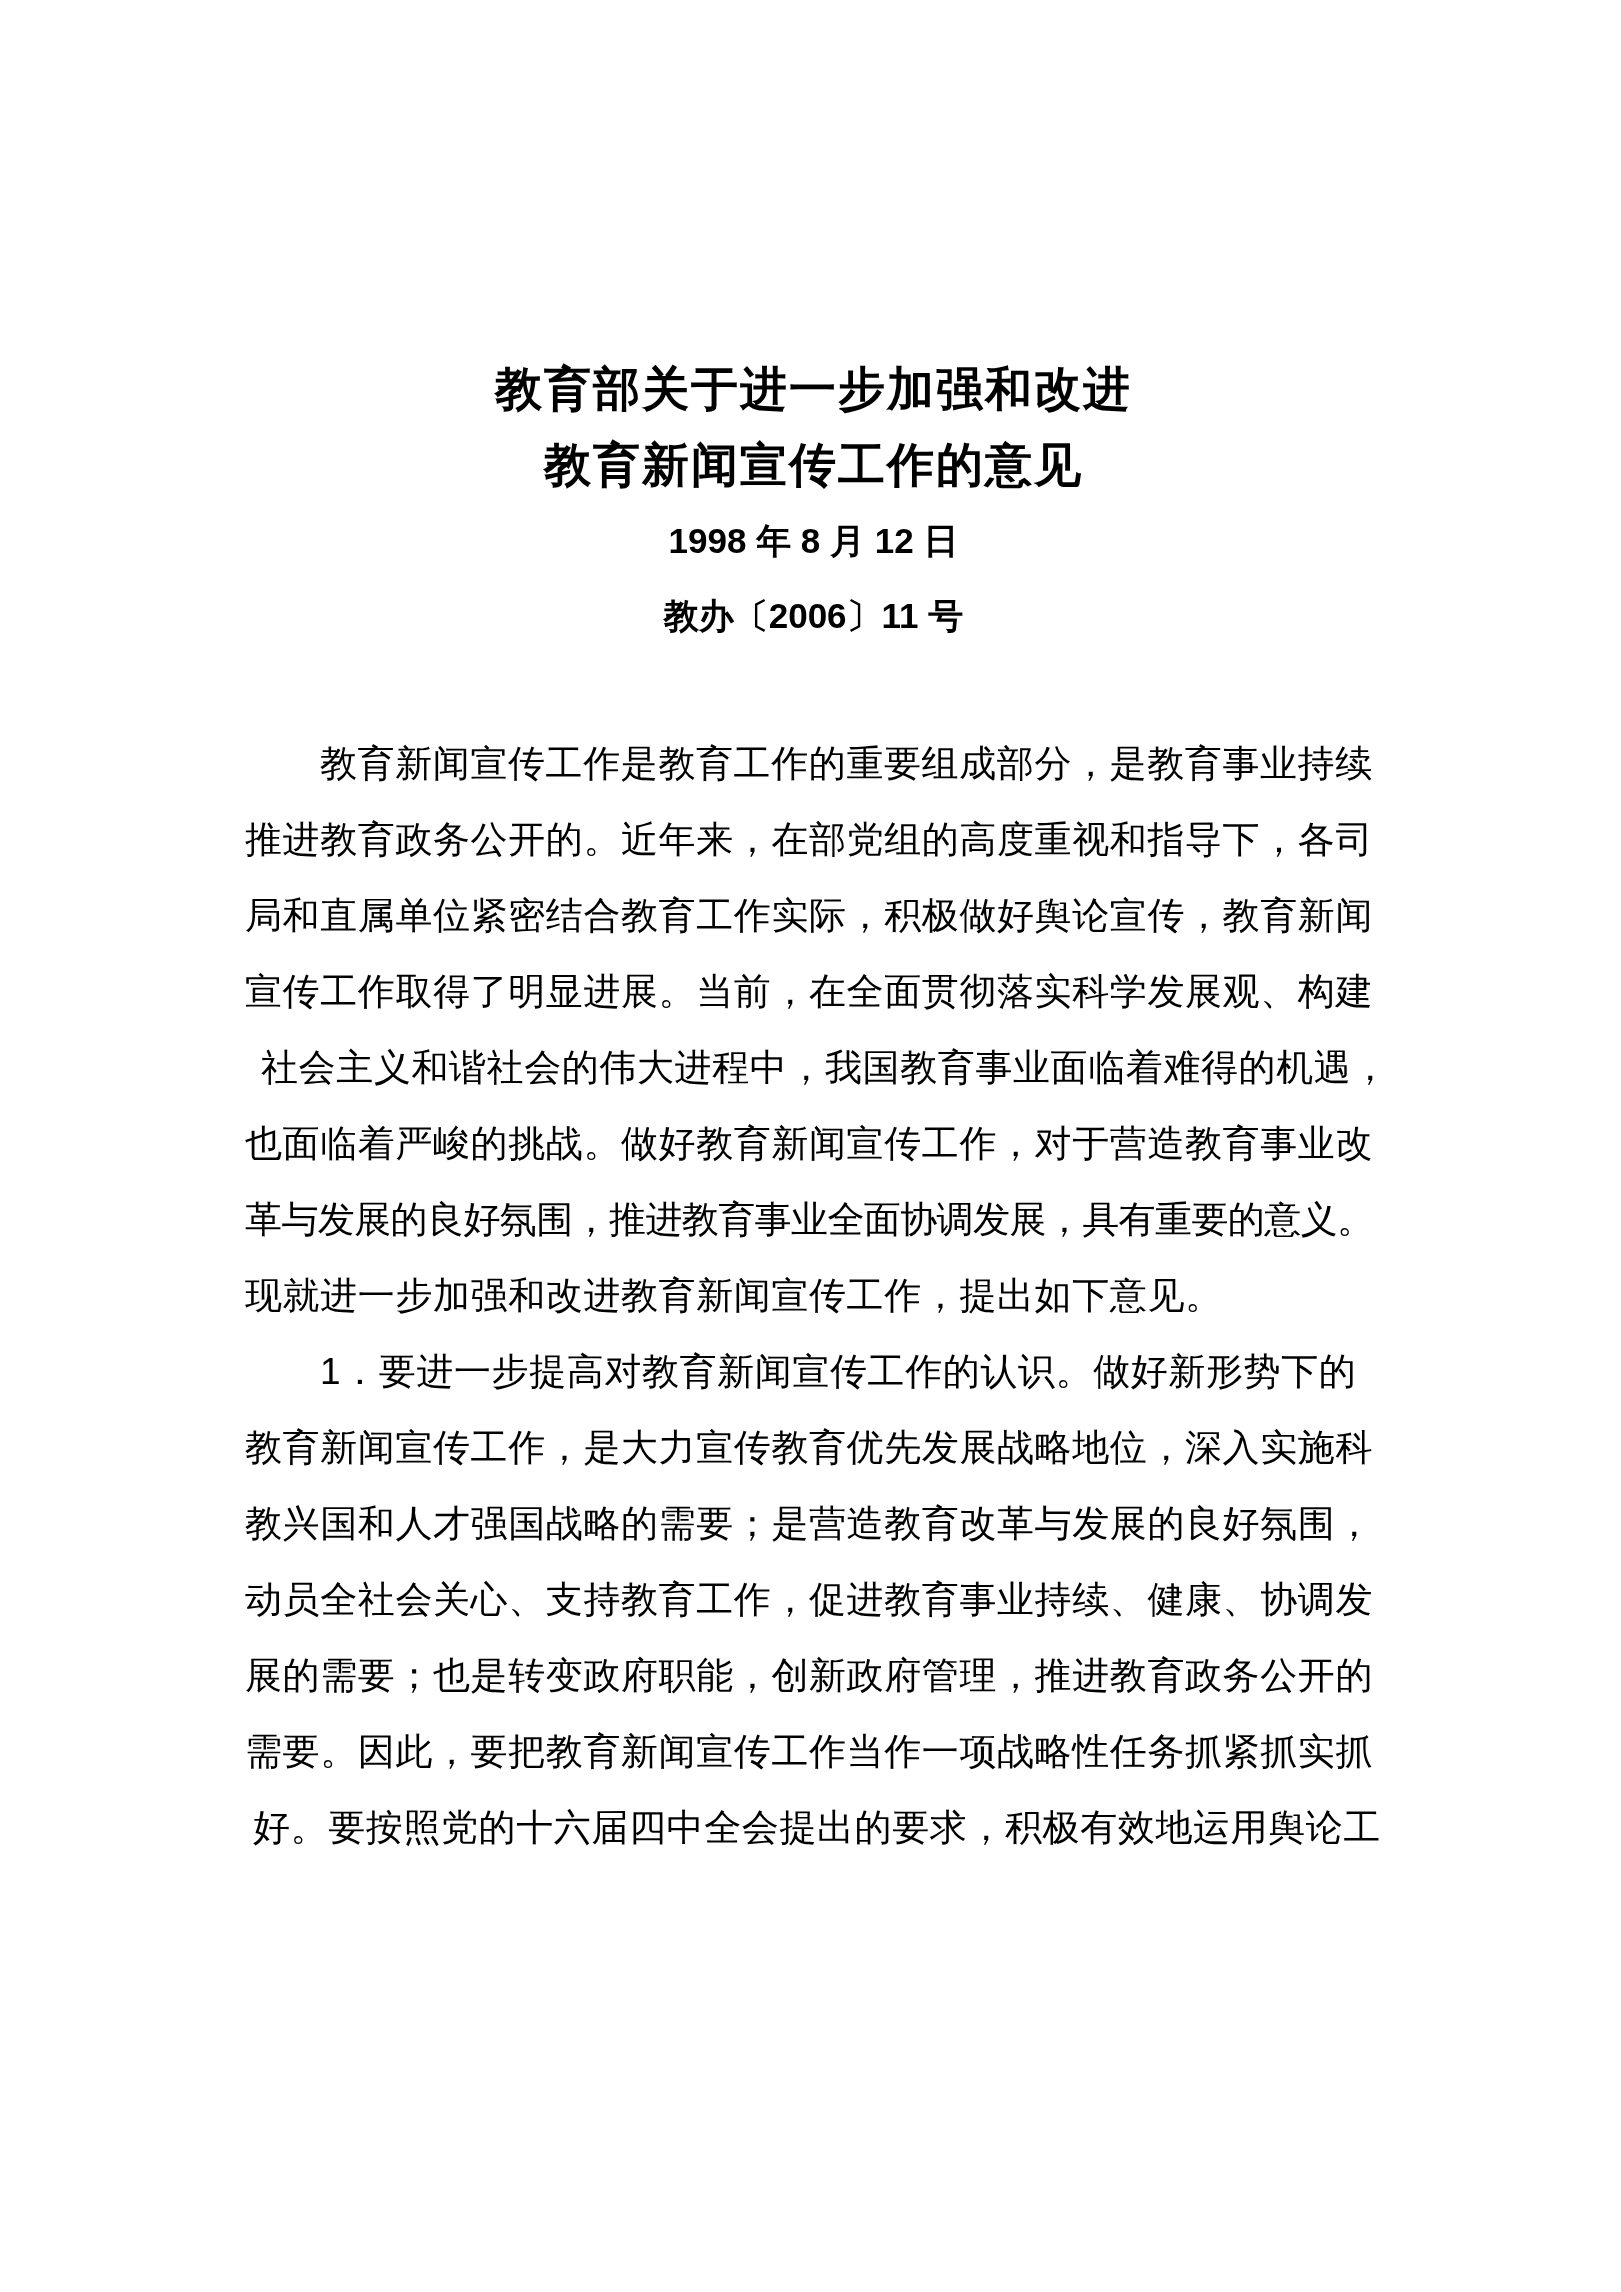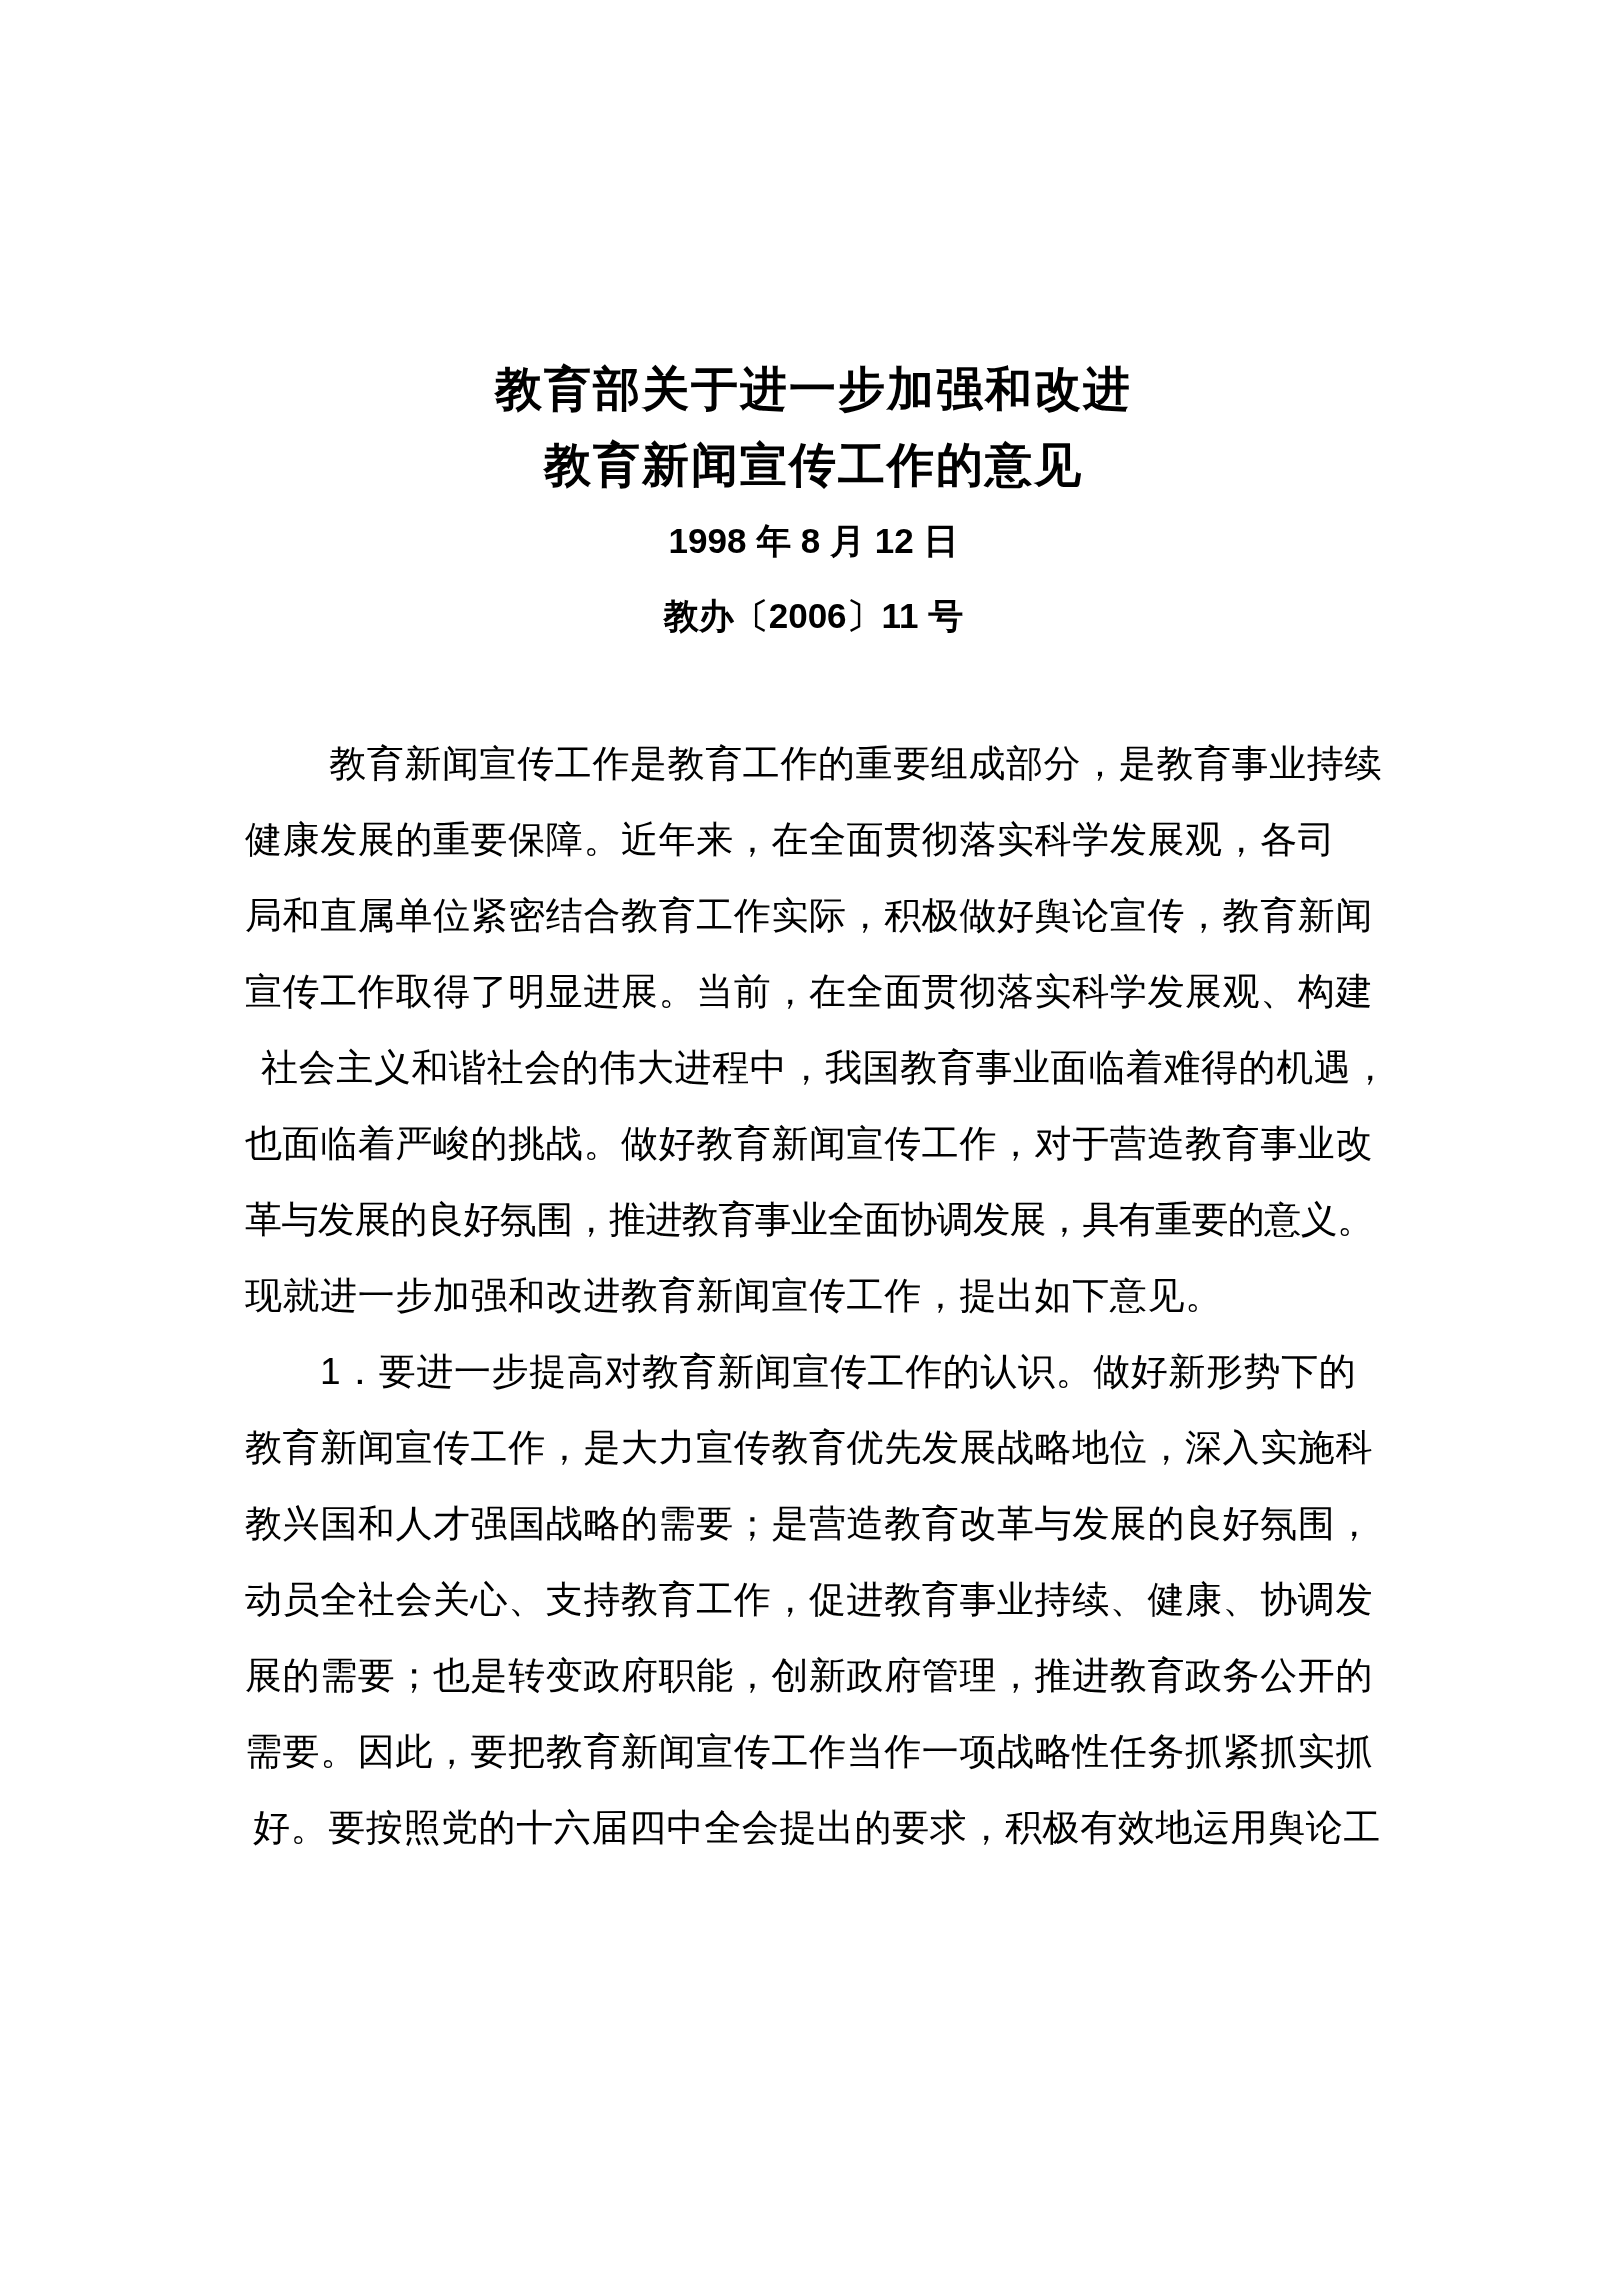--- a/index.html
+++ b/index.html
@@ -59,22 +59,22 @@
 <div class="page">
   <header class="doc-header">
     <div class="title-line">教育部关于进一步加强和改进</div>
     <div class="title-line">教育新闻宣传工作的意见</div>
     <div class="meta-line">1998 年 8 月 12 日</div>
     <div class="meta-line">教办〔2006〕11 号</div>
   </header>
 
   <main class="doc-body" id="doc-body">
       <div class="para">
-        <div class="line first" style="letter-spacing: 0.6px; text-align: right;">教育新闻宣传工作是教育工作的重要组成部分，是教育事业持续</div>
-        <div class="line" style="letter-spacing: 0.6px;">健康发展的重要保障。近年来，在全面贯彻落实科学发展观，各司</div>
+        <div class="line first" style="letter-spacing: 0.6px;">教育新闻宣传工作是教育工作的重要组成部分，是教育事业持续</div>
+        <div class="line" style="letter-spacing: 0.6px;">推进教育政务公开的。近年来，在部党组的高度重视和指导下，各司</div>
         <div class="line" style="letter-spacing: 0.6px;">局和直属单位紧密结合教育工作实际，积极做好舆论宣传，教育新闻</div>
         <div class="line" style="letter-spacing: 0.6px;">宣传工作取得了明显进展。当前，在全面贯彻落实科学发展观、构建</div>
         <div class="line" style="letter-spacing: 0.6px; margin-left: 16px;">社会主义和谐社会的伟大进程中，我国教育事业面临着难得的机遇，</div>
         <div class="line" style="letter-spacing: 0.6px;">也面临着严峻的挑战。做好教育新闻宣传工作，对于营造教育事业改</div>
         <div class="line" style="letter-spacing: -0.6px;">革与发展的良好氛围，推进教育事业全面协调发展，具有重要的意义。</div>
         <div class="line">现就进一步加强和改进教育新闻宣传工作，提出如下意见。</div>
       </div>
       <div class="para">
         <div class="line first" style="letter-spacing: 0.6px;">1．要进一步提高对教育新闻宣传工作的认识。做好新形势下的</div>
         <div class="line" style="letter-spacing: 0.6px;">教育新闻宣传工作，是大力宣传教育优先发展战略地位，深入实施科</div>

